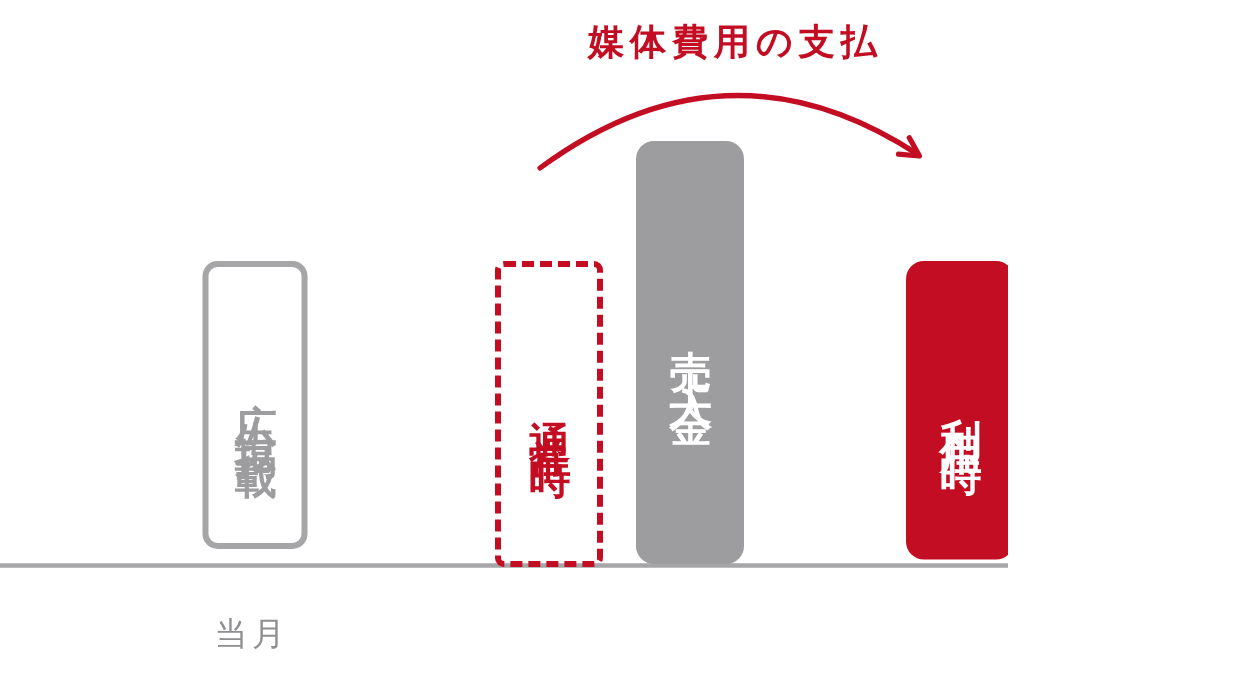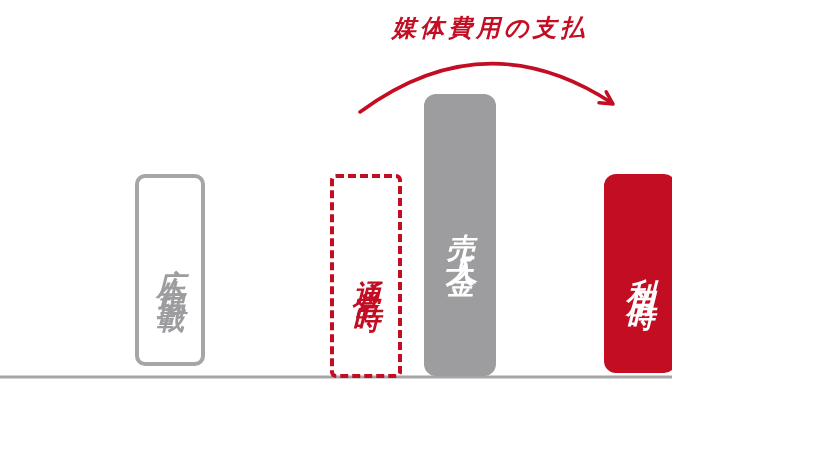--- a/index.html
+++ b/index.html
@@ -6,21 +6,20 @@
   html, body { background: #fff; }
   body {
     font-family: "Liberation Sans", "DejaVu Sans", sans-serif;
   }
   .stage {
     position: relative;
     width: 672px;
     height: 452px;
     background: var(--bg, #ffffff);
     overflow: hidden;
-    font-style: italic;
   }
   .diagram-title {
     position: absolute;
     left: 392px;
     top: 12px;
     font-size: 24px;
     font-weight: bold;
     color: var(--red, #c30d23);
     letter-spacing: 4px;
     white-space: nowrap;
@@ -136,15 +135,16 @@
   </div>
 
   <div class="box box-gray">
     <span class="vtext">売上入金</span>
   </div>
 
   <div class="box box-red">
     <span class="vtext">利用時</span>
   </div>
 
+  <div class="month-label month-current">当月</div>
 
 
 </div>
 
 </body></html>

